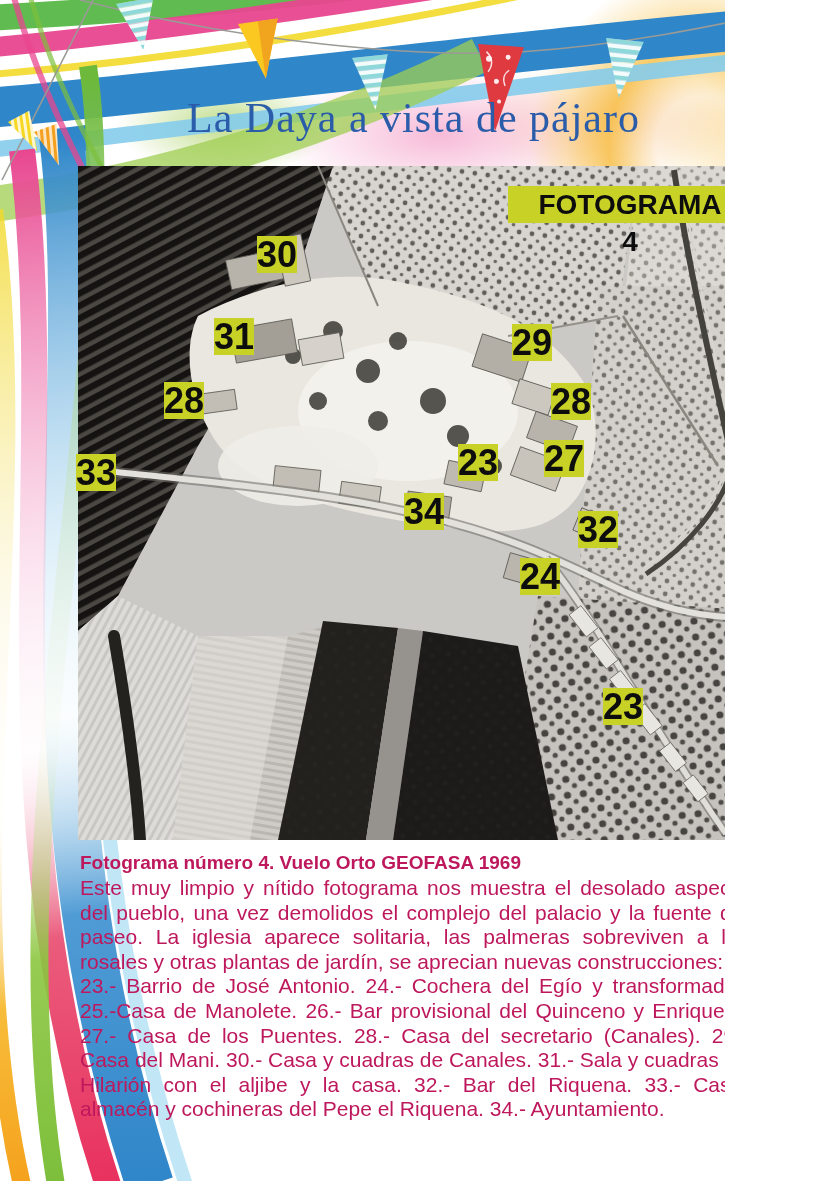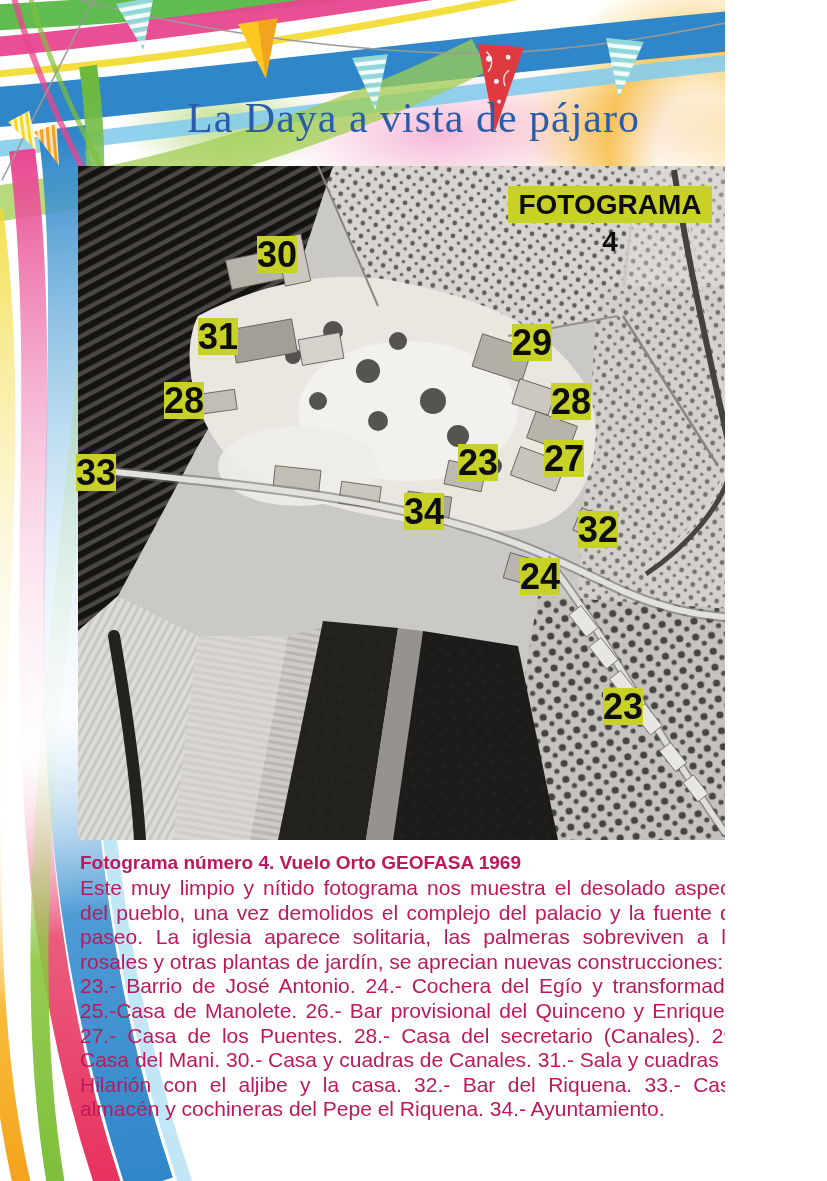--- a/index.html
+++ b/index.html
@@ -34,21 +34,21 @@
     position:absolute;left:78px;top:166px;width:670px;height:674px;z-index:3;
     background:#cbc9c5;
   }
   .photo svg.aerial{position:absolute;left:0;top:0;}
   .tag{
     position:absolute;width:40px;height:37px;background:#c8d126;
     color:#0d0d0d;font-weight:bold;font-size:36px;line-height:37px;
     text-align:center;font-family:"Liberation Sans",sans-serif;
   }
   .tag.banner{
-    width:204px;height:37px;font-size:28px;letter-spacing:0px;
+    width:204px;height:37px;font-size:28px;letter-spacing:0px;padding-left:20px;
   }
   .caption{
     position:absolute;left:80px;top:850px;width:668px;z-index:3;
     color:#be185d;
   }
   .caption .head{
     font-weight:bold;font-size:19px;line-height:25px;margin:0 0 1px 0;
   }
   .caption p.body{
     font-size:21px;line-height:24.6px;margin:0;text-align:justify;
@@ -280,21 +280,21 @@
         <rect x="512" y="480" width="28" height="15" transform="rotate(52 526 487)"></rect>
         <rect x="532" y="512" width="26" height="14" transform="rotate(52 545 519)"></rect>
         <rect x="556" y="546" width="28" height="15" transform="rotate(52 570 553)"></rect>
         <rect x="582" y="584" width="26" height="14" transform="rotate(52 595 591)"></rect>
         <rect x="606" y="616" width="24" height="13" transform="rotate(52 618 622)"></rect>
       </g>
     </svg>
 
     <div class="tag banner" style="left:430px;top:20px">FOTOGRAMA 4</div>
     <div class="tag" style="left:179px;top:70px">30</div>
-    <div class="tag" style="left:120px;top:152px">31</div>
+    <div class="tag" style="left:136px;top:152px">31</div>
     <div class="tag" style="left:86px;top:216px">28</div>
     <div class="tag" style="left:-2px;top:288px">33</div>
     <div class="tag" style="left:434px;top:158px">29</div>
     <div class="tag" style="left:473px;top:217px">28</div>
     <div class="tag" style="left:466px;top:274px">27</div>
     <div class="tag" style="left:380px;top:278px">23</div>
     <div class="tag" style="left:326px;top:327px">34</div>
     <div class="tag" style="left:500px;top:345px">32</div>
     <div class="tag" style="left:442px;top:392px">24</div>
     <div class="tag" style="left:525px;top:522px">23</div>

